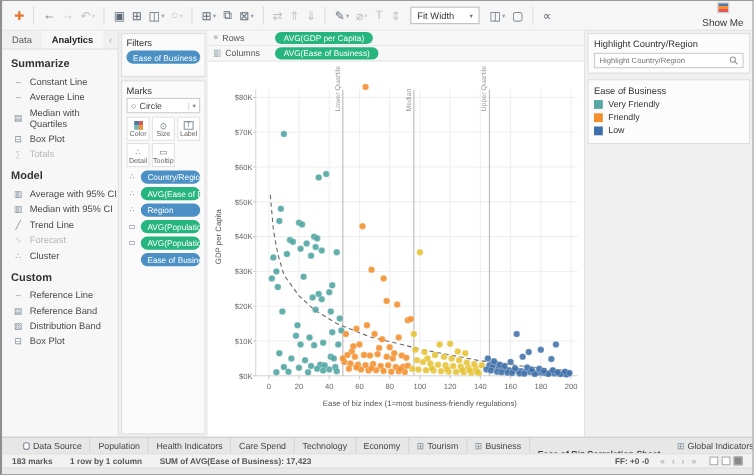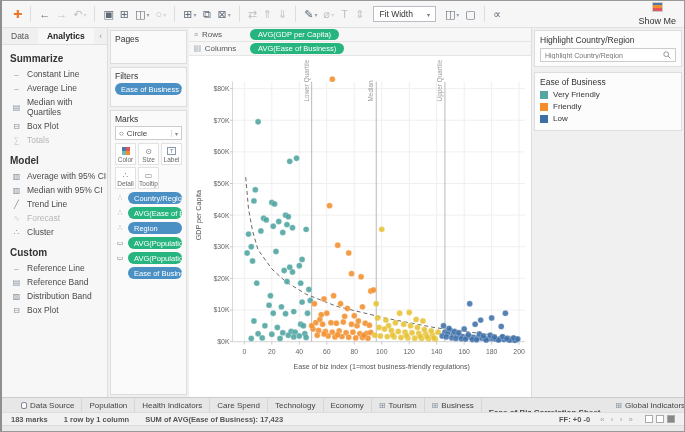--- a/index.html
+++ b/index.html
@@ -239,23 +239,20 @@
             <span>Distribution Band</span>
           </div>
           <div class="aitem">
             <span class="ic">⊟</span>
             <span>Box Plot</span>
           </div>
         </div>
     </div>
 
     <div class="cards-col">
-      <div class="card pages-card">
-        <div class="card-title">Pages</div>
-      </div>
       <div class="card filters-card">
         <div class="card-title">Filters</div>
         <div id="filter-pills">
             <span class="pill blue">Ease of Business (cl..</span>
           </div>
       </div>
       <div class="card marks-card">
         <div class="card-title">Marks</div>
         <div class="marks-type">
           <span>○</span>

